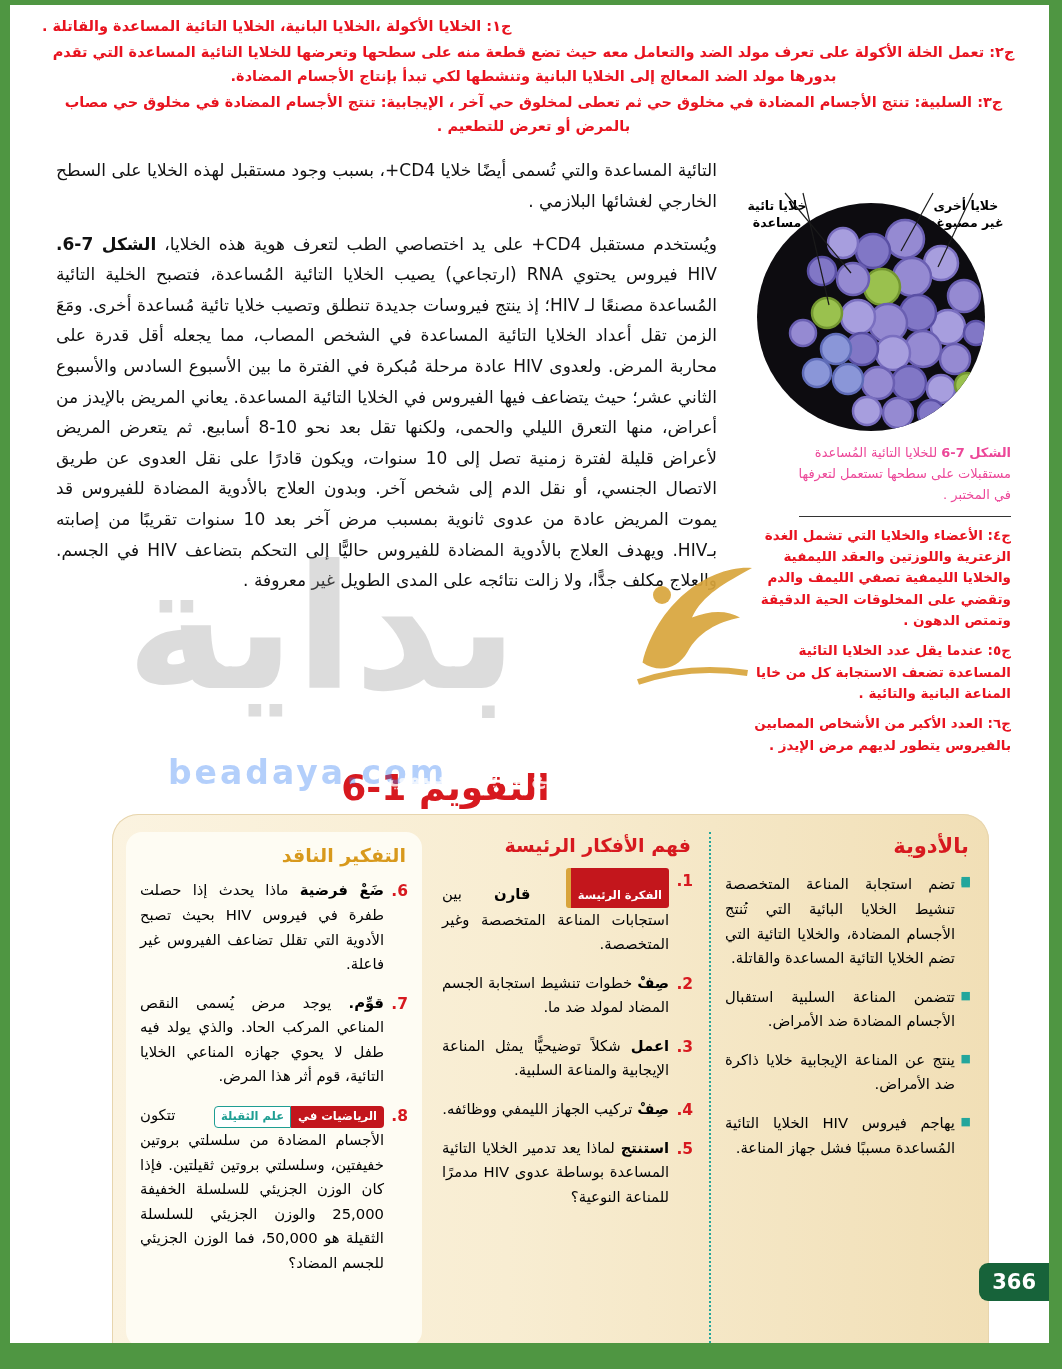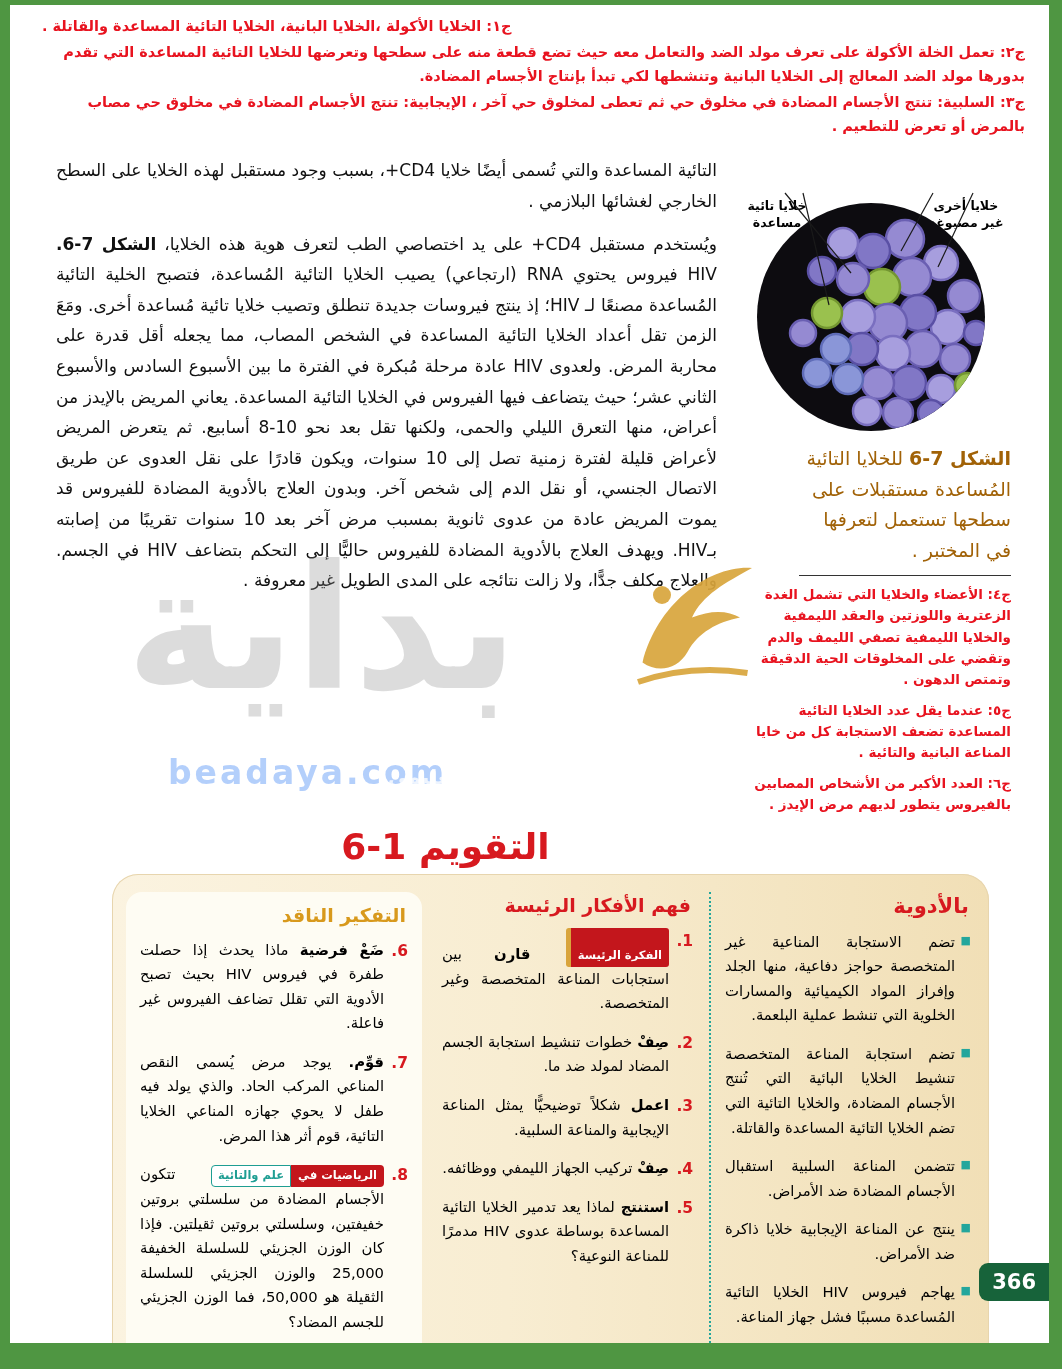--- a/index.html
+++ b/index.html
@@ -6,39 +6,39 @@
   body { background:#ffffff; font-family:"DejaVu Sans", sans-serif; }
   .page {
     position:relative; width:1062px; height:1369px; overflow:hidden;
     background:#ffffff; direction:rtl;
     border:solid #4f9642; border-width:5px 13px 26px 10px;
   }
 
   
   .top-answers { padding:10px 24px 4px 32px; color:#e8131f; font-weight:bold;
                  font-size:14.5px; line-height:1.62; }
-  .ans { margin-bottom:3px; }
+  .ans { text-align:center; margin-bottom:3px; }
   .ans.first { text-align:left; }
 
   
   .main-row { display:flex; gap:16px; padding:10px 38px 0 46px; align-items:flex-start; }
   .figure-col { width:278px; flex:0 0 auto; }
   .body-col { flex:1; font-size:17px; line-height:1.8; text-align:justify; color:#111; }
   .body-col p { margin:0 0 12px; }
   .figref { font-weight:bold; }
 
   .fig-area { position:relative; height:284px; }
   .fig-label { position:absolute; top:0; font-size:12.5px; font-weight:bold;
                line-height:1.35; text-align:center; color:#000;margin-top:43px; }
   .fig-label.right { right:0; width:90px; }
   .fig-label.left  { left:4px; width:80px; }
   .micrograph { position:absolute; top:46px; left:22px; }
   .pointer-lines { position:absolute; inset:0; pointer-events:none; }
 
-  .fig-caption { width:214px; font-size:19px; line-height:1.6; color:#a16207;
+  .fig-caption { width:214px; font-size:13px; line-height:1.6; color:#ec4899;
                  text-align:right; margin-top:4px; }
   .cap-bold { font-weight:bold; }
   .cap-rule { width:212px; border-top:1.5px solid #333; margin:10px 0 8px; }
 
   .side-answers { font-size:13.5px; font-weight:bold; color:#e8131f;
                   line-height:1.58; text-align:right; }
   .side-ans { margin-bottom:9px; }
 
   
   .assessment { position:relative; margin-top:2px; }
@@ -211,21 +211,21 @@
     </div>
   </div>
 
   <div class="assessment">
     <h1 class="assess-title">التقويم 1-6</h1>
 
     <div class="assess-box">
 
       <div class="col summary">
         <h2>بالأدوية</h2>
-        <div class="bullet"><span class="sq">■</span><span>تضم الاستجابة المناعية غير المتخصصة حواجز دفاعية، منها الجلد وإفراز المواد الكيميائية والمسارات الخلوية التي تنشط عملية البلعمة.</span></div>
+        <div class="bullet"><span class="sq">■</span></div>
         <div class="bullet"><span class="sq">■</span><span>تضم استجابة المناعة المتخصصة تنشيط الخلايا البائية التي تُنتج الأجسام المضادة، والخلايا التائية التي تضم الخلايا التائية المساعدة والقاتلة.</span></div>
         <div class="bullet"><span class="sq">■</span><span>تتضمن المناعة السلبية استقبال الأجسام المضادة ضد الأمراض.</span></div>
         <div class="bullet"><span class="sq">■</span><span>ينتج عن المناعة الإيجابية خلايا ذاكرة ضد الأمراض.</span></div>
         <div class="bullet"><span class="sq">■</span><span>يهاجم فيروس HIV الخلايا التائية المُساعدة مسببًا فشل جهاز المناعة.</span></div>
       </div>
 
       <div class="col ideas">
         <h2>فهم الأفكار الرئيسة</h2>
         <div class="item">
           <span class="num">1.</span>
@@ -263,21 +263,21 @@
             <span class="lead">ضَعْ فرضية</span>
             <span>ماذا يحدث إذا حصلت طفرة في فيروس HIV بحيث تصبح الأدوية التي تقلل تضاعف الفيروس غير فاعلة.</span>
           </div>
           <div class="item">
             <span class="num">7.</span>
             <span class="lead">قوِّم.</span>
             <span>يوجد مرض يُسمى النقص المناعي المركب الحاد. والذي يولد فيه طفل لا يحوي جهازه المناعي الخلايا التائية، قوم أثر هذا المرض.</span>
           </div>
           <div class="item">
             <span class="num">8.</span>
-            <span class="badge-red">الرياضيات في</span><span class="badge-teal">علم والتائية</span>
+            <span class="badge-red">الرياضيات في</span><span class="badge-teal">علم الثقيلة</span>
             <span>تتكون الأجسام المضادة من سلسلتي بروتين خفيفتين، وسلسلتي بروتين ثقيلتين. فإذا كان الوزن الجزيئي للسلسلة الخفيفة 25,000 والوزن الجزيئي للسلسلة الثقيلة هو 50,000، فما الوزن الجزيئي للجسم المضاد؟</span>
           </div>
         </div>
       </div>
 
     </div>
   </div>
 
   <div class="page-badge">366</div>
 

